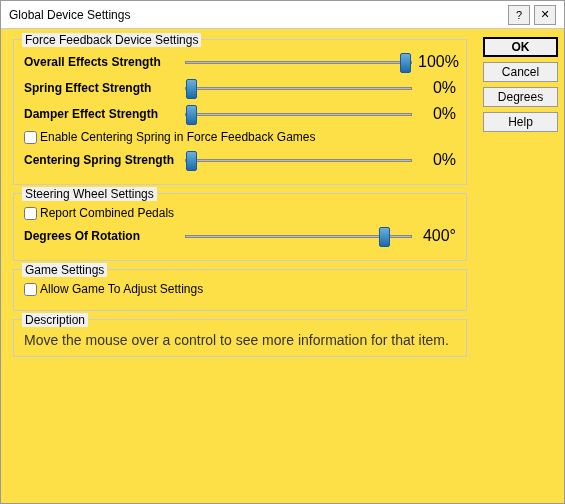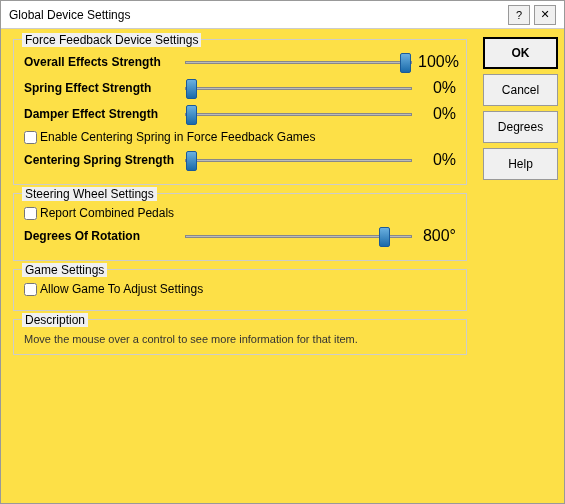--- a/index.html
+++ b/index.html
@@ -69,21 +69,21 @@
     }
     .side-buttons {
       width: 85px;
       padding: 8px 8px 8px 4px;
       display: flex;
       flex-direction: column;
       gap: 5px;
     }
     .side-btn {
       width: 75px;
-      height: 32px;
+      height: 20px;
       background: #f0f0f0;
       border: 1px solid #999;
       cursor: pointer;
       font-size: 12px;
       font-family: 'Segoe UI', Tahoma, Geneva, Verdana, sans-serif;
     }
     .side-btn.ok-btn {
       border: 2px solid #000;
       font-weight: bold;
     }
@@ -156,21 +156,21 @@
     }
     .checkbox-row input[type=checkbox] {
       width: 13px;
       height: 13px;
       cursor: pointer;
     }
     .checkbox-label {
       font-size: 12px;
     }
     .description-text {
-      font-size: 11px;
+      font-size: 14px;
       color: #333;
     }
     .group-border {
       border: 1px solid #ccc;
       padding: 8px 10px;
       margin-bottom: 8px;
       position: relative;
     }
     .group-border-title {
       position: absolute;
@@ -254,21 +254,21 @@
           <div class="checkbox-row">
             <input type="checkbox" style="">
             <span class="checkbox-label">Report Combined Pedals</span>
           </div>
 
           <div class="slider-row">
             <span class="slider-label">Degrees Of Rotation</span>
             <div class="slider-container">
               <input type="range" min="0" max="100" value="90" style="">
             </div>
-            <span class="slider-value">800°</span>
+            <span class="slider-value">400°</span>
           </div>
 
         </div>
       </div>
 
       <div class="group-border">
         <span class="group-border-title">Game Settings</span>
         <div class="group-content">
           <div class="checkbox-row">
             <input type="checkbox" style="">

